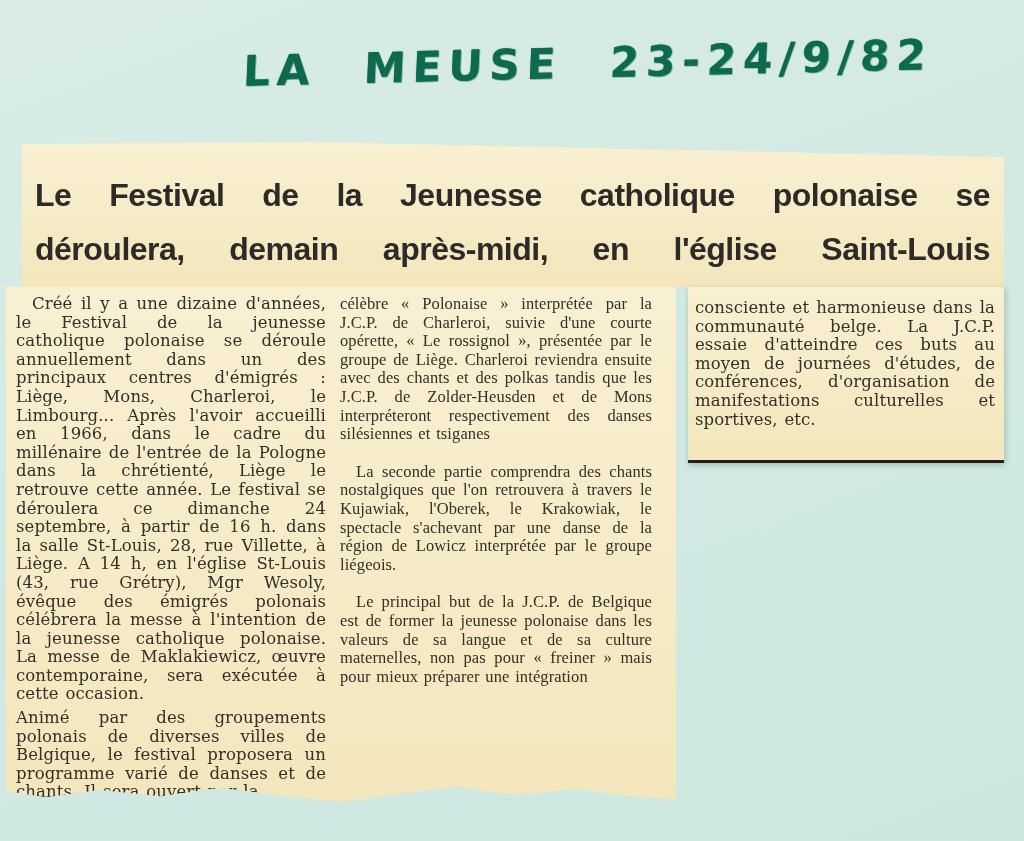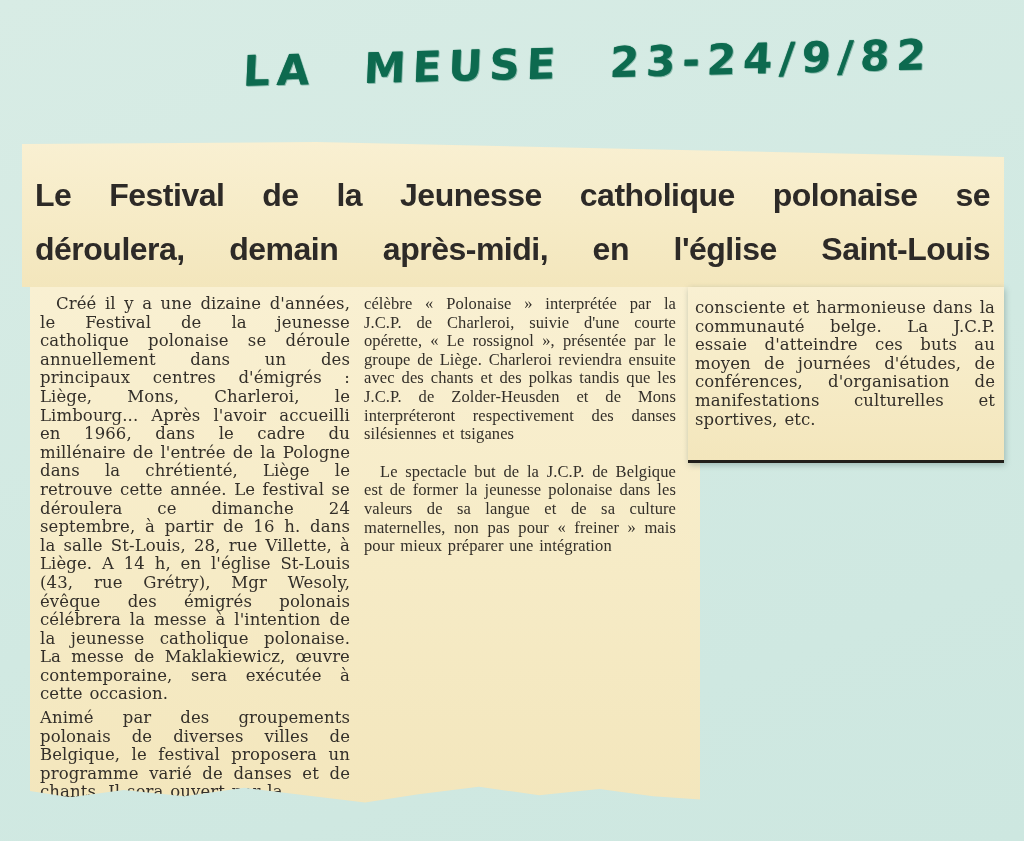--- a/index.html
+++ b/index.html
@@ -60,21 +60,21 @@
   }
   .hline {
     text-align: justify;
     line-height: 54px;
     height: 54px;
     overflow: hidden;
   }
   .hline::after { content: ""; display: inline-block; width: 100%; height: 0; }
 
   .body-piece {
-    left: 30px; top: 287px;
+    left: 6px; top: 287px;
     width: 670px; height: 525px;
     clip-path: polygon(0 0, 100% 0, 100% 97.6%, 93% 97%, 85% 95.6%, 76% 96.8%, 67% 95.2%,
                        58% 96.6%, 50% 98.2%, 41% 96.8%, 32% 95.4%, 23% 97%, 14% 95.8%, 6% 97.2%, 0 96%);
   }
 
   .col3-piece {
     left: 688px; top: 287px;
     width: 316px; height: 173px;
     border-bottom: 3px solid #221f1a;
     clip-path: none;
@@ -114,21 +114,22 @@
     </h1>
   </div>
 
   <div class="piece body-piece paper-bg">
     <div class="col col1">
       <p class="indent">Créé il y a une dizaine d'années, le Festival de la jeunesse catholique polonaise se déroule annuellement dans un des principaux centres d'émigrés : Liège, Mons, Charleroi, le Limbourg... Après l'avoir accueilli en 1966, dans le cadre du millénaire de l'entrée de la Pologne dans la chrétienté, Liège le retrouve cette année. Le festival se déroulera ce dimanche 24 septembre, à partir de 16 h. dans la salle St-Louis, 28, rue Villette, à Liège. A 14 h, en l'église St-Louis (43, rue Grétry), Mgr Wesoly, évêque des émigrés polonais célébrera la messe à l'intention de la jeunesse catholique polonaise. La messe de Maklakiewicz, œuvre contemporaine, sera exécutée à cette occasion.</p>
       <p class="small-gap">Animé par des groupements polonais de diverses villes de Belgique, le festival proposera un programme varié de danses et de chants. Il sera ouvert par la</p>
     </div>
     <div class="col col2">
       <p>célèbre « Polonaise » interprétée par la J.C.P. de Charleroi, suivie d'une courte opérette, « Le rossignol », présentée par le groupe de Liège. Charleroi reviendra ensuite avec des chants et des polkas tandis que les J.C.P. de Zolder-Heusden et de Mons interpréteront respectivement des danses silésiennes et tsiganes</p>
-      <p class="indent gap">Le spectacle but de la J.C.P. de Belgique est de former la jeunesse polonaise dans les valeurs de sa langue et de sa culture maternelles, non pas pour « freiner » mais pour mieux préparer une intégration</p>
+      <p class="indent gap">La seconde partie comprendra des chants nostalgiques que l'on retrouvera à travers le Kujawiak, l'Oberek, le Krakowiak, le spectacle s'achevant par une danse de la région de Lowicz interprétée par le groupe liégeois.</p>
+      <p class="indent gap">Le principal but de la J.C.P. de Belgique est de former la jeunesse polonaise dans les valeurs de sa langue et de sa culture maternelles, non pas pour « freiner » mais pour mieux préparer une intégration</p>
     </div>
   </div>
 
   <div class="piece col3-piece paper-bg">
     <div class="col col3">
       <p>consciente et harmonieuse dans la communauté belge. La J.C.P. essaie d'atteindre ces buts au moyen de journées d'études, de conférences, d'organisation de manifestations culturelles et sportives, etc.</p>
     </div>
   </div>
 
 </div>

